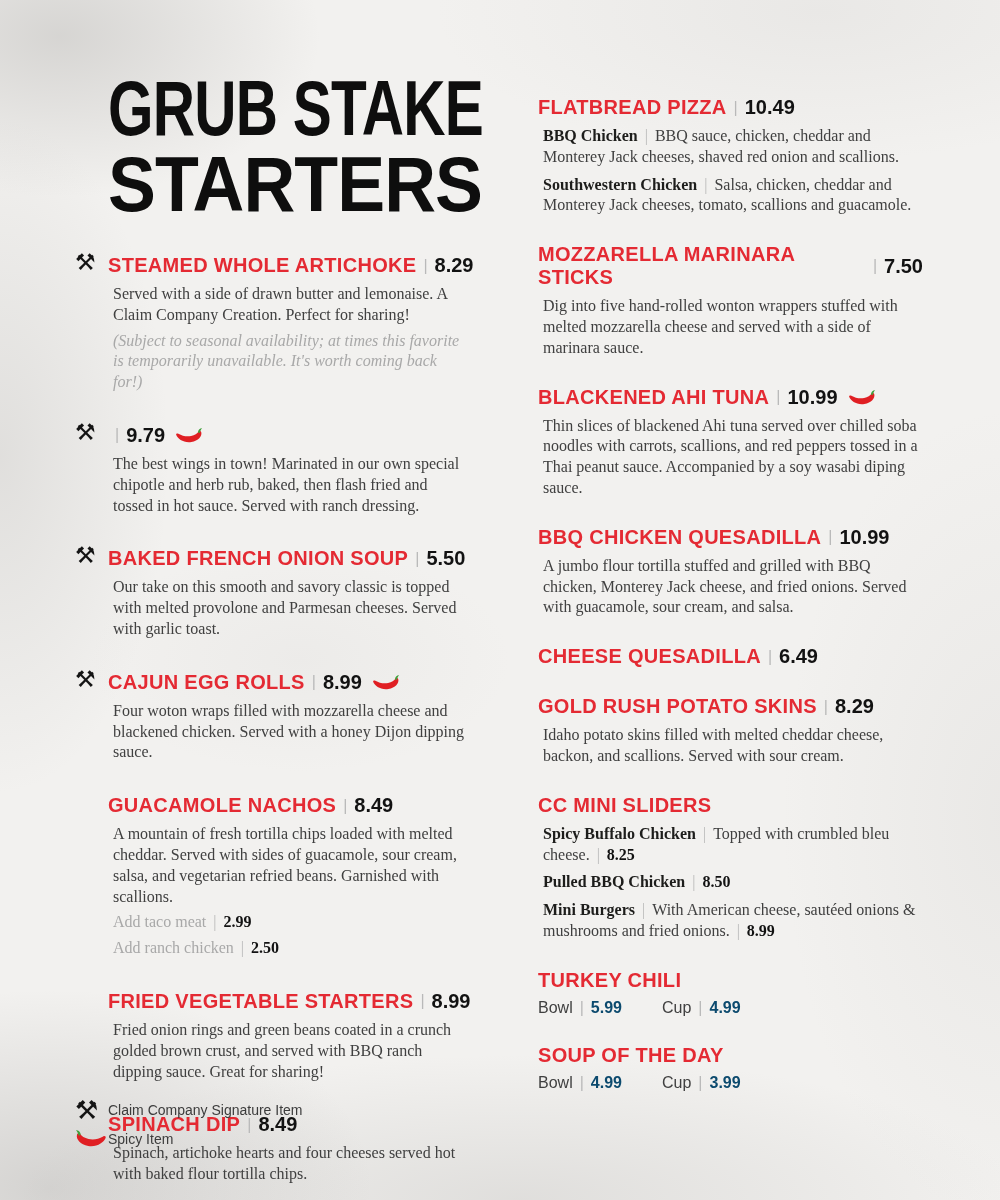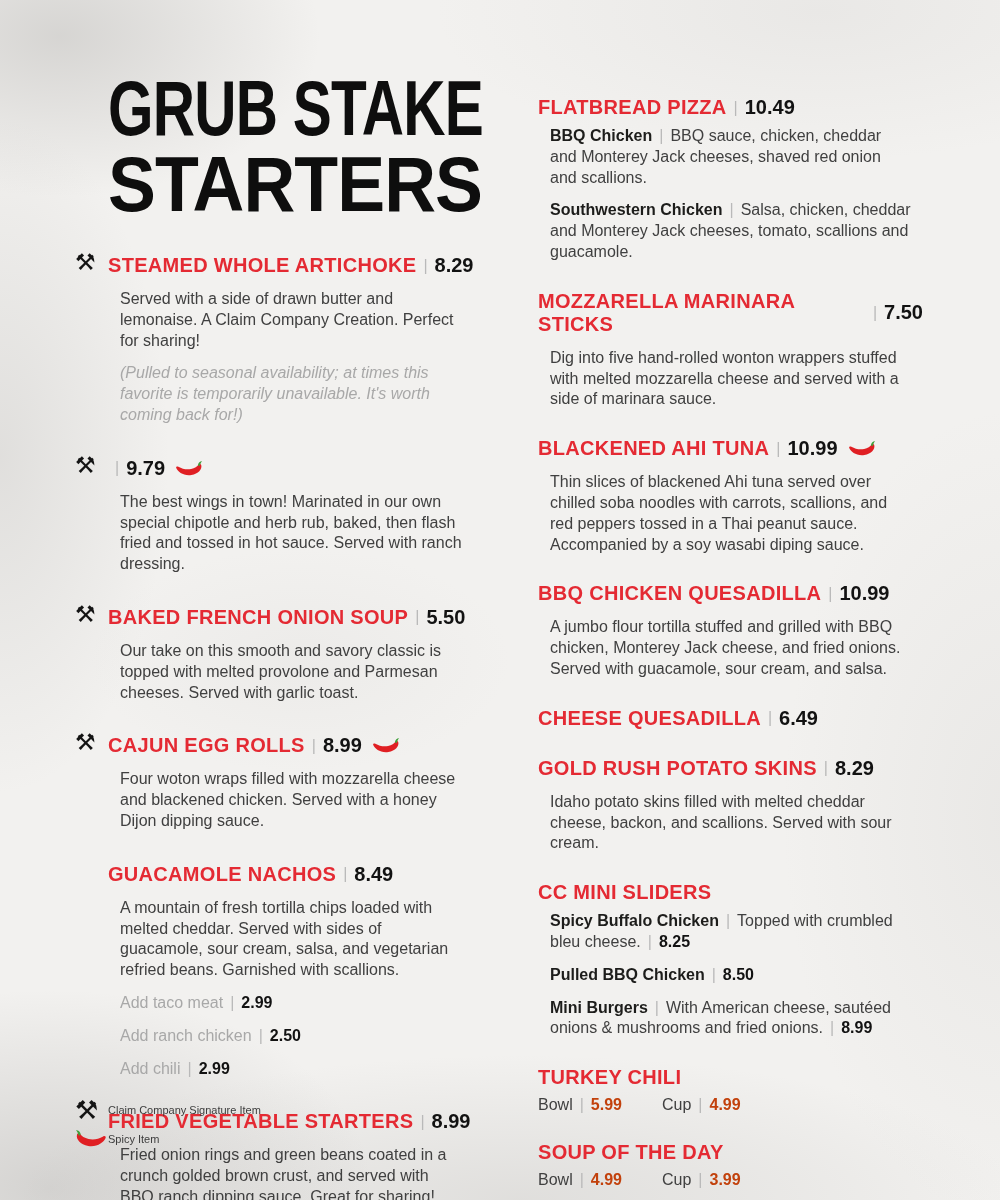--- a/index.html
+++ b/index.html
@@ -48,59 +48,59 @@
     margin: 0; font-size: 20px; font-weight: bold;
     color: #e42a33; letter-spacing: 0.3px;
   }
   .divider { color: #b9b9b9; font-weight: normal; padding: 0 8px; }
   .divider::before { content: "|"; }
   .divider.thin { padding: 0 7px; }
   .item-price { font-size: 20px; font-weight: bold; color: #121212; text-align: center; }
   .chili { display: inline-flex; margin-left: 10px; align-items: center; }
 
   .item-desc, .variant-line, .addon-line, .item-note {
-    margin: 12px; font-size: 16px; line-height: 1.3; color: #404040;
+    margin: 5px; font-size: 16px; line-height: 1.3; color: #404040; font-family: Liberation Serif, serif;
   }
   .variant-line { margin-top: 7px; }
   .item-note { color: #a8a8a8; font-style: italic; }
   .addon-line { color: #a8a8a8; margin-top: 2px; }
   .addon-label { color: #a8a8a8; }
   .addon-price { color: #121212; font-weight: bold; }
   .variant-name { color: #1d1d1b; font-weight: bold; }
 
   .sizes { display: flex; gap: 40px; font-size: 16px; margin-top: 2px; }
   .size-label { color: #404040; }
-  .size-price { color: #c2410c; font-weight: bold; }
+  .size-price { color: #0c4a6e; font-weight: bold; }
 
   
   .legend { position: absolute; left: 75px; top: 1097px; }
   .legend-row { display: flex; align-items: center; margin-bottom: 6px; }
   .legend-icon-box { width: 33px; flex: none; display: flex; align-items: center; }
   .legend-pickaxe { font-size: 26px; line-height: 1; color: #141414; }
-  .legend-label { font-size: 11px; color: #3c3c3c; }
+  .legend-label { font-size: 14px; color: #3c3c3c; }
 </style>
 </head>
 <body>
 
 <div class="columns">
   <div class="col-left">
     <h1 class="menu-title">
       <span class="title-line t1">GRUB STAKE</span>
       <span class="title-line t2">STARTERS</span>
     </h1>
     <div id="left-items">
         <article class="menu-item">
           <span class="item-icon">⚒</span>
           <div class="item-head">
             <h3 class="item-name">STEAMED WHOLE ARTICHOKE</h3>
             <span class="divider thin"></span>
             <span class="item-price">8.29</span>
           </div>
           <p class="item-desc"><span>Served with a side of drawn butter and lemonaise. A Claim Company Creation. Perfect for sharing!</span></p>
-          <p class="item-note">(Pulled to seasonal availability; at times this favorite is temporarily unavailable. It's worth coming back for!)</p>
+          <p class="item-note">(Subject to seasonal availability; at times this favorite is temporarily unavailable. It's worth coming back for!)</p>
         </article>
         <article class="menu-item">
           <span class="item-icon">⚒</span>
           <div class="item-head">
             <span class="divider thin"></span>
             <span class="item-price">9.79</span>
             <span class="chili">
               <svg viewBox="0 0 34 20" width="28" height="17" aria-hidden="true">
                 <path fill="#e01f23" d="M1.5 9.5 C0.8 7.8 2.5 6.9 4.1 7.8 C9 10.6 14.2 11.6 19.6 10.5 C24 9.6 27 7.7 28.6 5 C29.5 3.5 31.4 4.1 31.9 6 C33.1 10.6 28.4 16.6 19.9 17.9 C10.8 19.3 3.4 14.4 1.5 9.5 Z"></path>
                 <path fill="#3fa03a" d="M28 5.3 C28.6 2.6 30.6 1 33 1.3 C31.6 2.6 30.7 4.3 30.2 6.7 C29.3 7.2 28.3 6.7 28 5.3 Z"></path>
@@ -135,21 +135,20 @@
         </article>
         <article class="menu-item">
           <div class="item-head">
             <h3 class="item-name">GUACAMOLE NACHOS</h3>
             <span class="divider thin"></span>
             <span class="item-price">8.49</span>
           </div>
           <p class="item-desc"><span>A mountain of fresh tortilla chips loaded with melted cheddar. Served with sides of guacamole, sour cream, salsa, and vegetarian refried beans. Garnished with scallions.</span></p>
           <div class="addon-line"><span class="addon-label">Add taco meat</span><span class="divider thin"></span><span class="addon-price">2.99</span></div>
           <div class="addon-line"><span class="addon-label">Add ranch chicken</span><span class="divider thin"></span><span class="addon-price">2.50</span></div>
-          <div class="addon-line"><span class="addon-label">Add chili</span><span class="divider thin"></span><span class="addon-price">2.99</span></div>
         </article>
         <article class="menu-item">
           <div class="item-head">
             <h3 class="item-name">FRIED VEGETABLE STARTERS</h3>
             <span class="divider thin"></span>
             <span class="item-price">8.99</span>
           </div>
           <p class="item-desc"><span>Fried onion rings and green beans coated in a crunch golded brown crust, and served with BBQ ranch dipping sauce. Great for sharing!</span></p>
         </article>
         <article class="menu-item">

